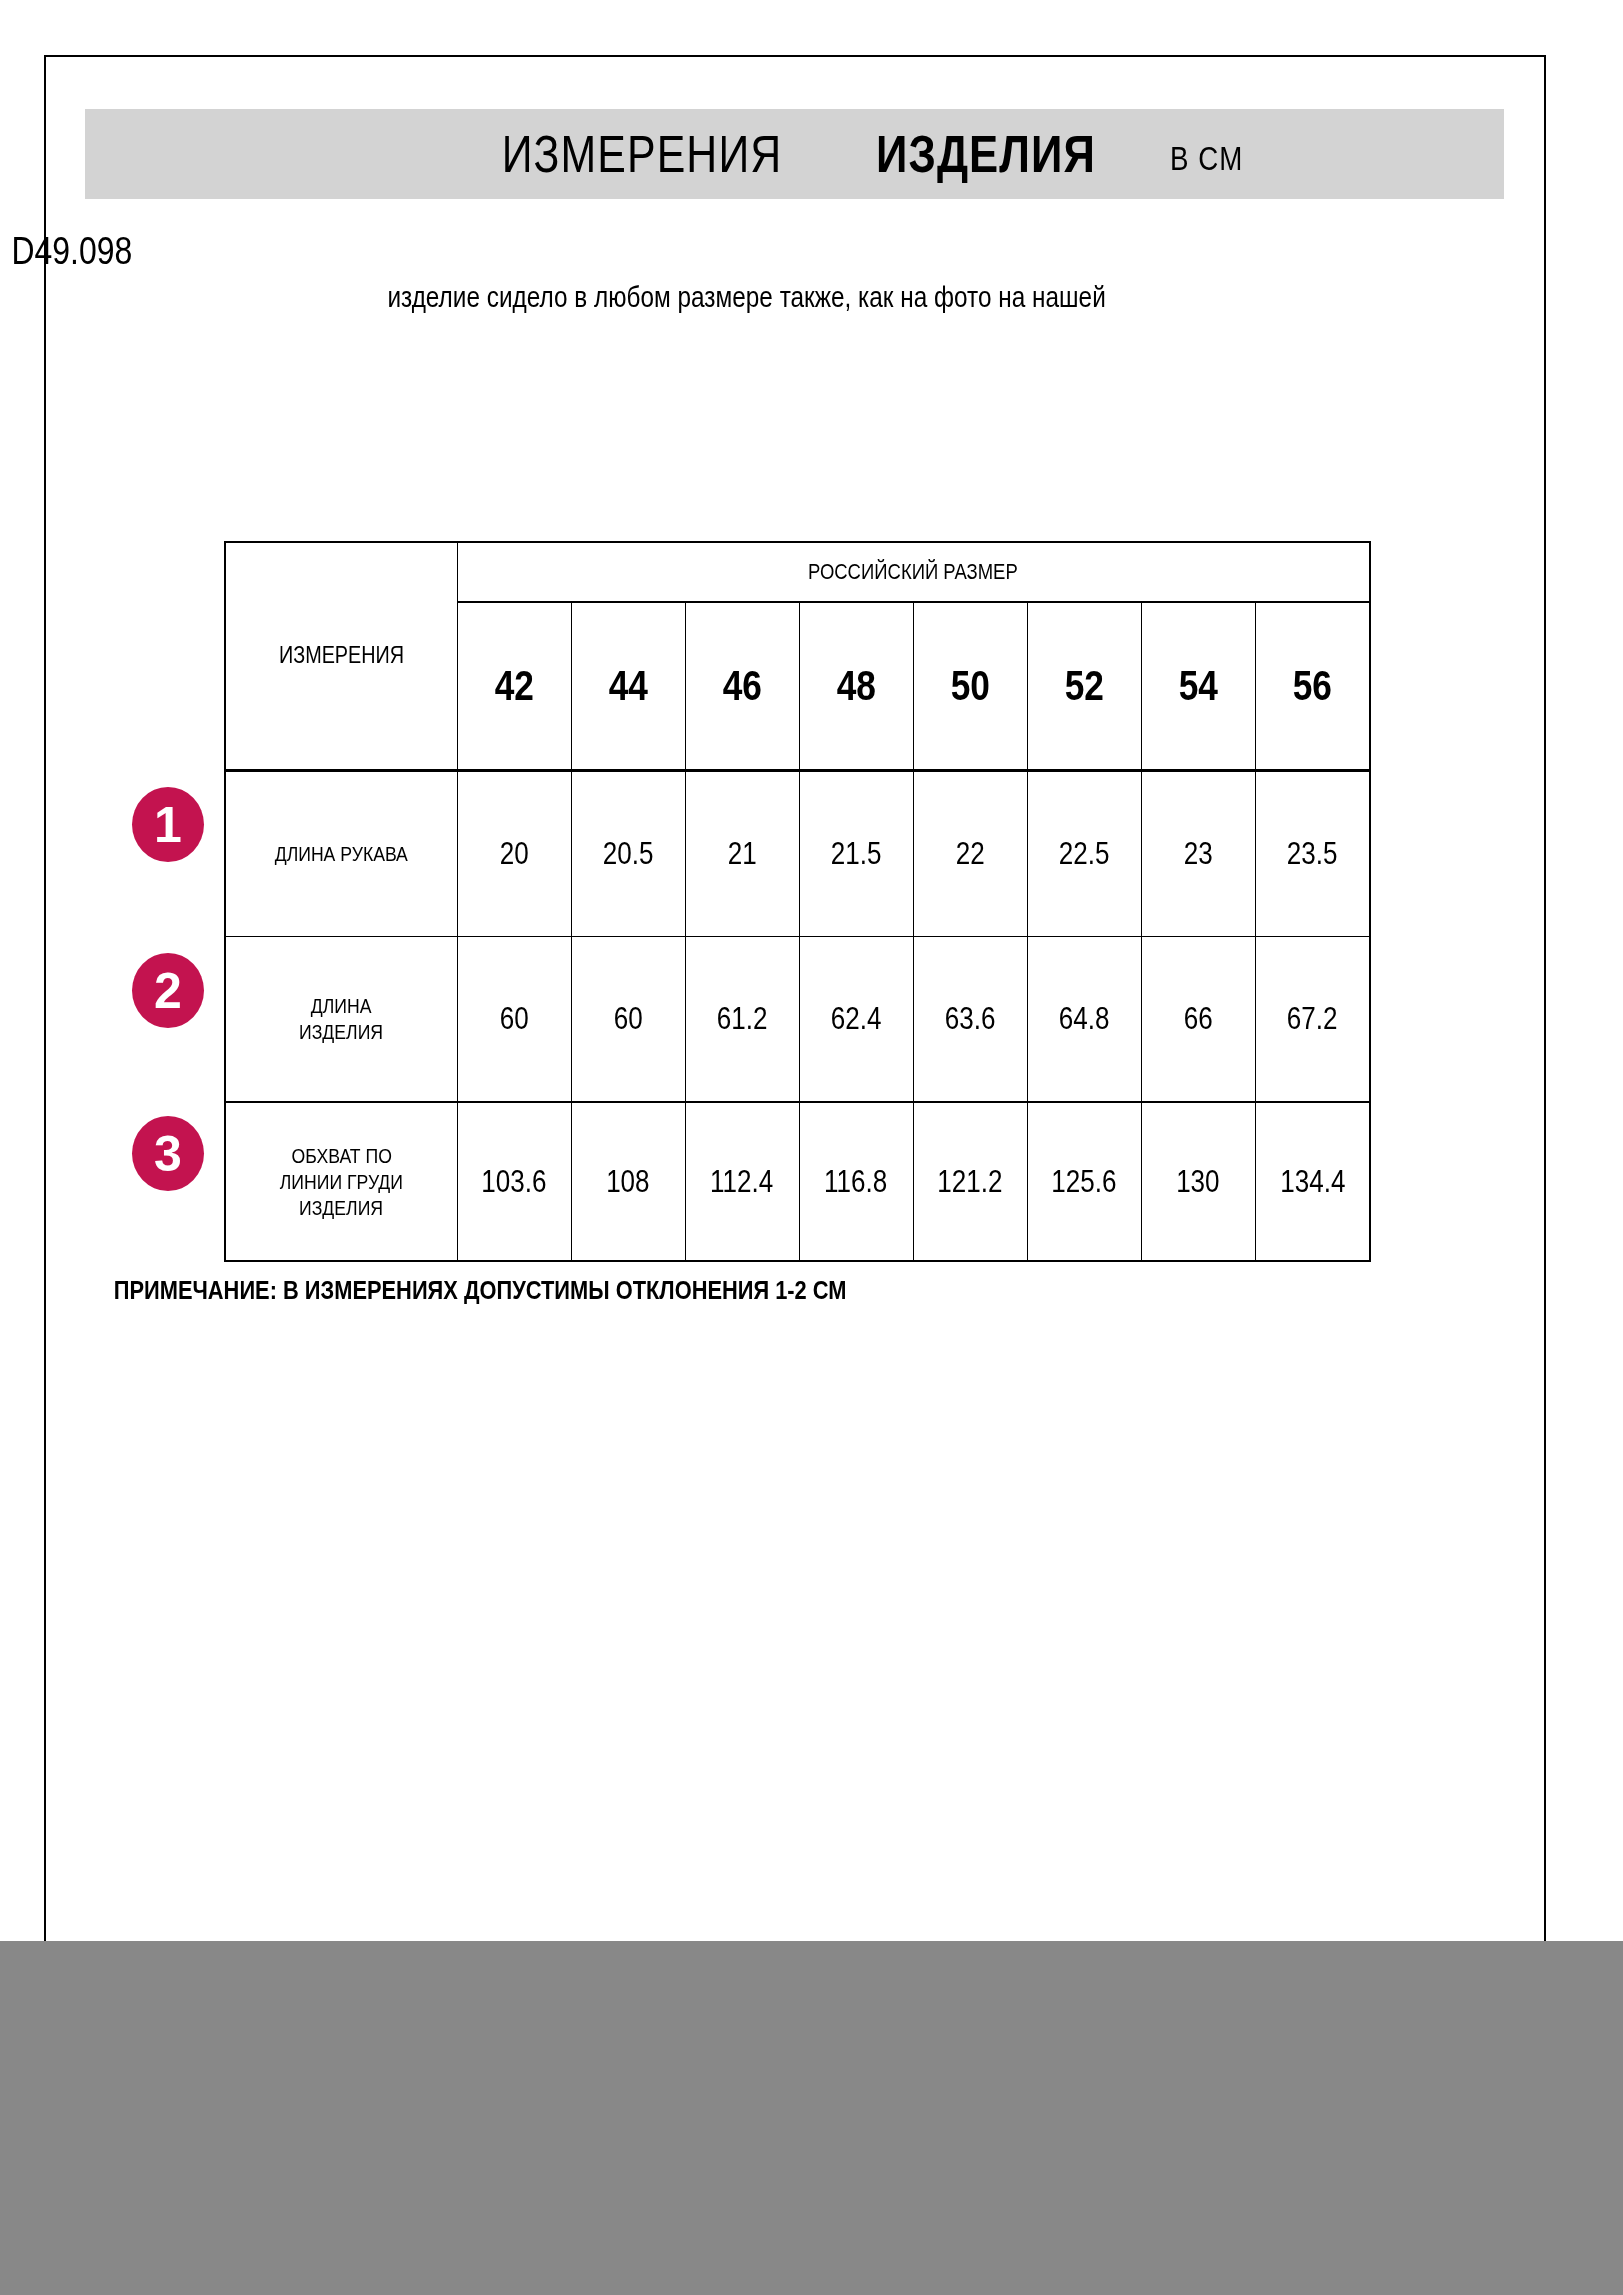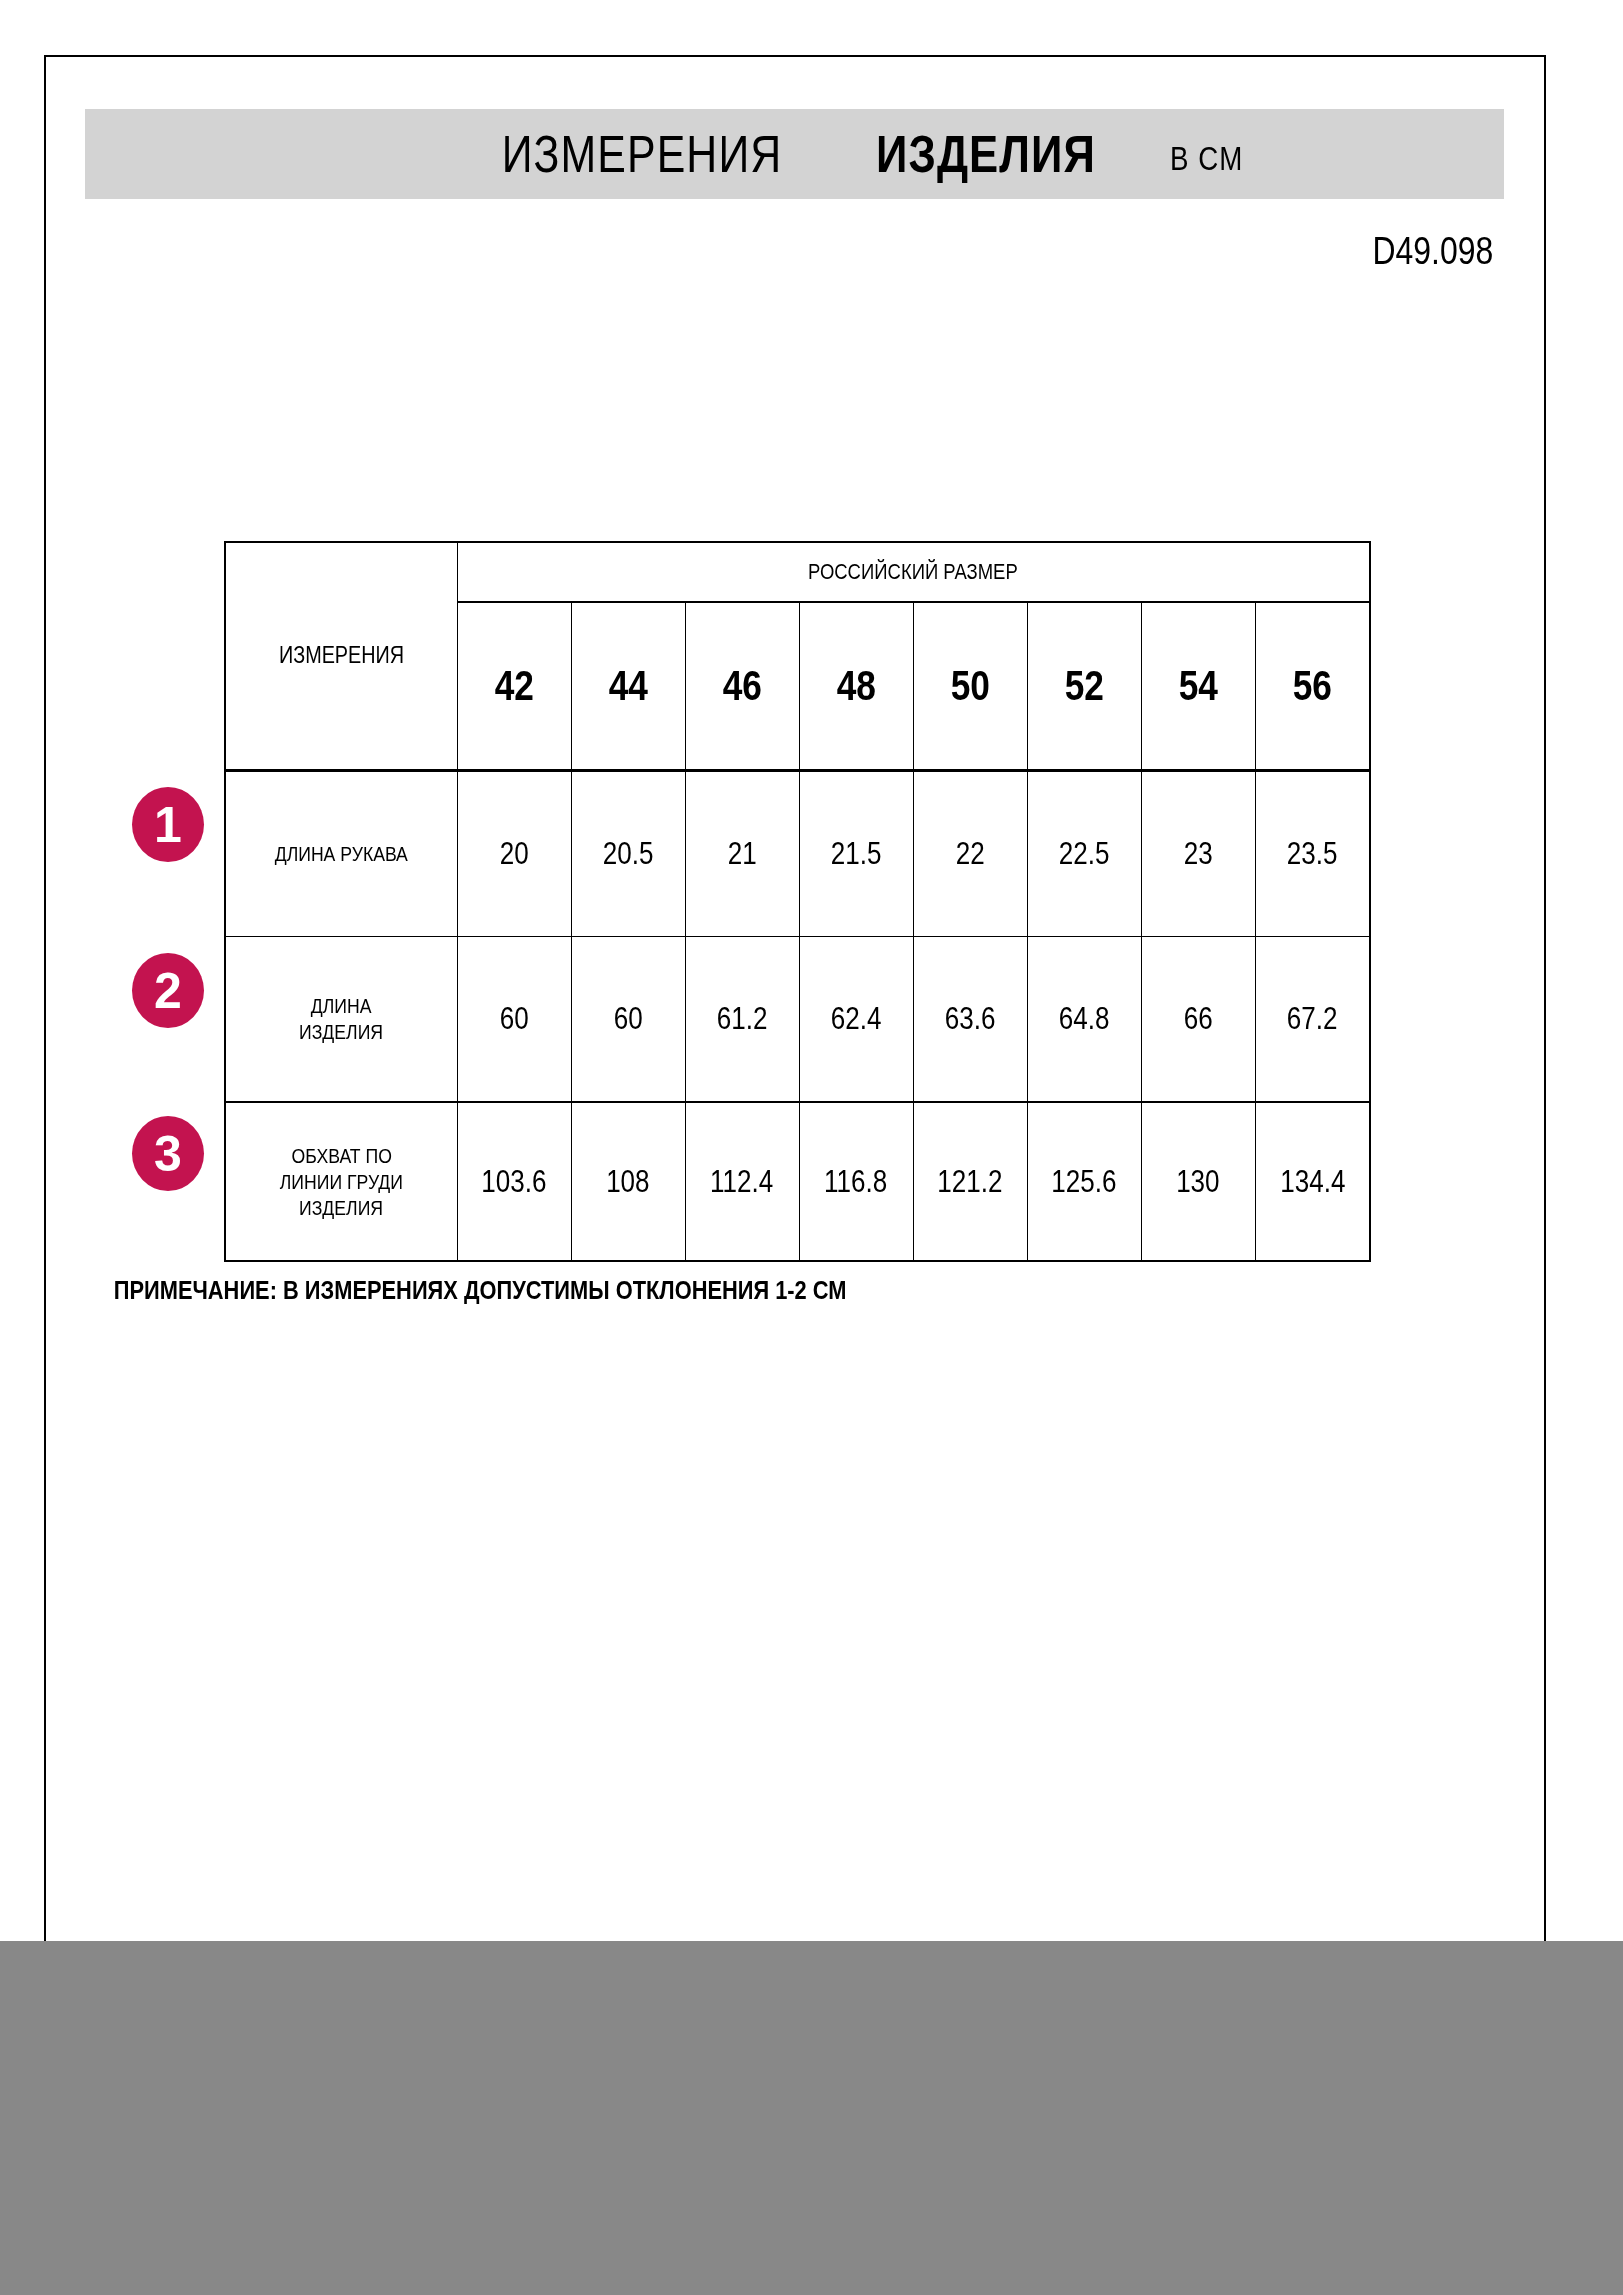--- a/index.html
+++ b/index.html
@@ -38,21 +38,21 @@
     box-sizing: border-box;
     gap: 46px;
   }
   .title-main  { font-size: 51px; font-weight: 400; letter-spacing: 1.3px; align-self: center; }
   .title-bold  { font-size: 52px; font-weight: 700; letter-spacing: 1.3px; align-self: center; }
   .title-units { font-size: 33px; font-weight: 400; letter-spacing: 1.3px; align-self: center; padding-top: 9.2px; }
   .model-code {
     position: absolute;
     left: 0; top: 230px;
     width: 1505px;
-    text-align: right;
+    text-align: left;
     font-size: 38px;
     font-weight: 400;
   }
   .description {
     position: absolute;
     left: 92px; top: 281px;
     width: 1309px;
     text-align: center;
     font-size: 29px;
     line-height: 33px;
@@ -118,20 +118,21 @@
 
   <div class="header-band">
     <span class="title-main"><span class="n">ИЗМЕРЕНИЯ</span></span>
     <span class="title-bold"><span class="n">ИЗДЕЛИЯ</span></span>
     <span class="title-units"><span class="n">В СМ</span></span>
   </div>
 
   <div class="model-code"><span class="n">D49.098</span></div>
 
   <div class="description">
+    <div><span class="n">изделие сидело в любом размере также, как на фото на нашей</span></div>
   </div>
 
   <table class="size-table">
     <colgroup>
       <col style="width:232px">
       <col style="width:114px">
         <col style="width:114px">
         <col style="width:114px">
         <col style="width:114px">
       <col style="width:114px">

